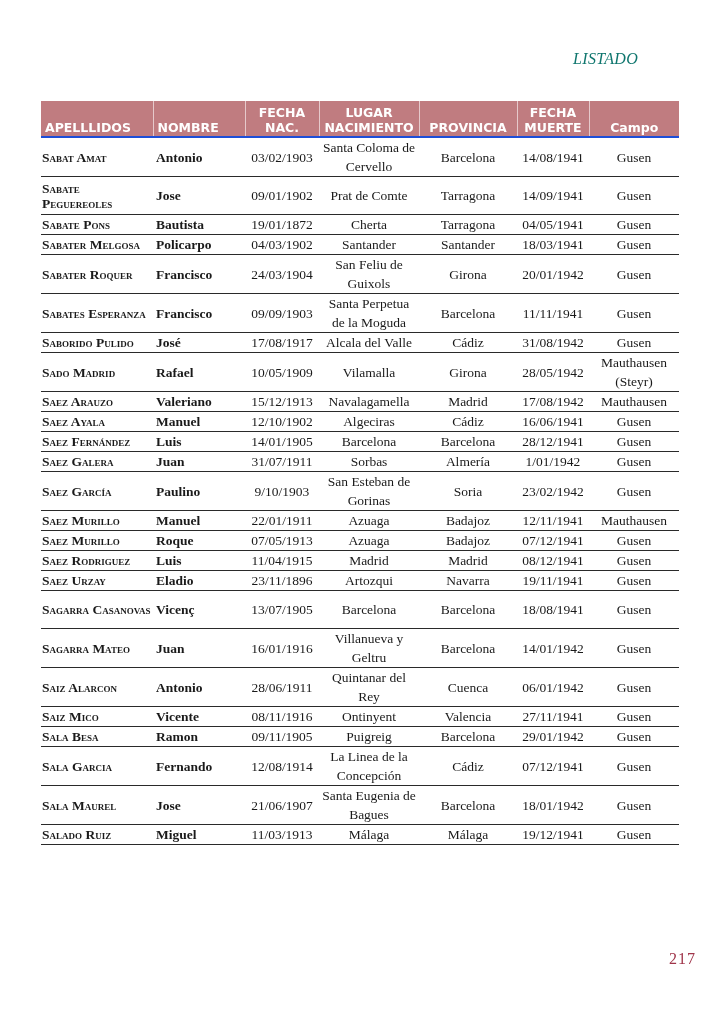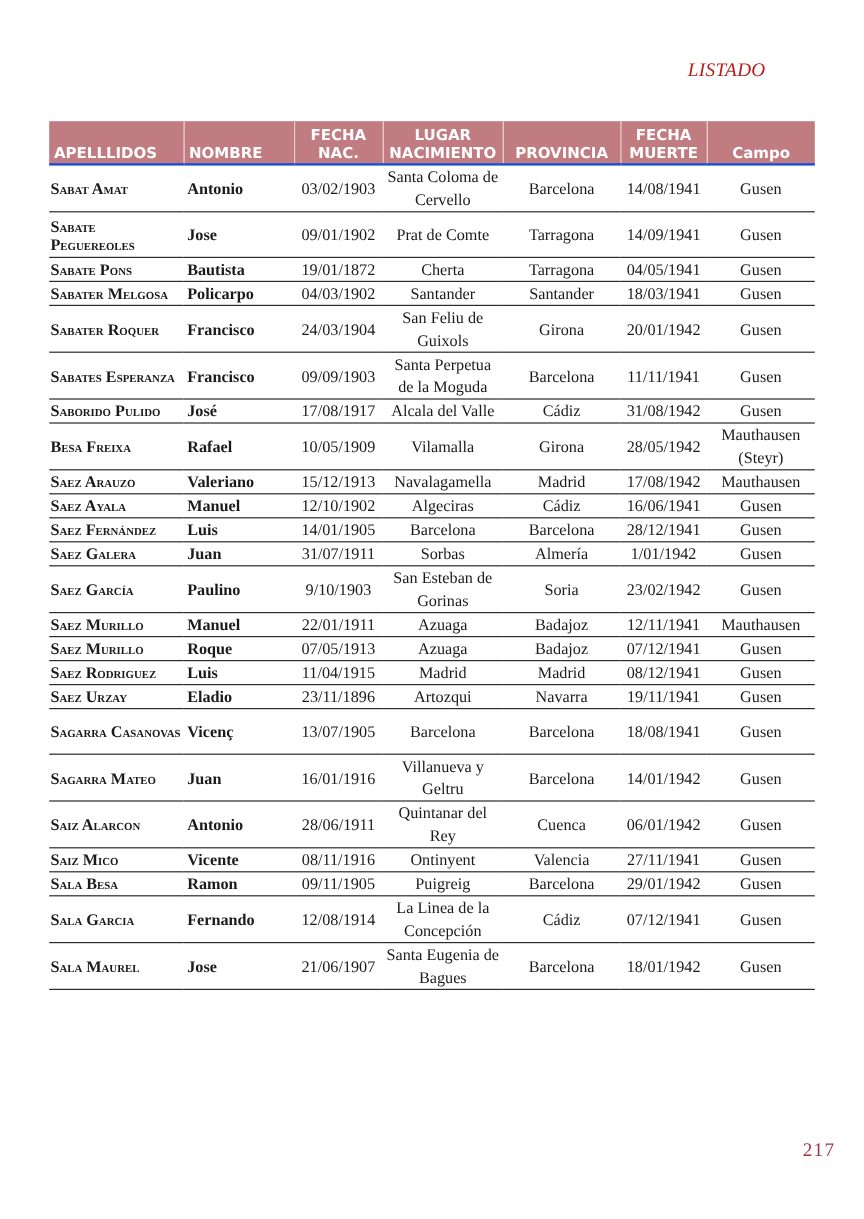--- a/index.html
+++ b/index.html
@@ -1,19 +1,19 @@
 <!DOCTYPE html>
 <html><head>
 <meta charset="utf-8">
 <style>
   html, body { margin: 0; padding: 0; background: #ffffff; }
   body { width: 720px; height: 1016px; position: relative; overflow: hidden;
          font-family: "Liberation Serif", "DejaVu Serif", serif; color: #1a1a1a; }
   .running-head { position: absolute; top: 50px; right: 82px; font-style: italic;
-                  font-size: 16px; color: #b91c1c; letter-spacing: 0.3px; }
+                  font-size: 16px; color: #0f766e; letter-spacing: 0.3px; }
   table { position: absolute; top: 101px; left: 41px; width: 638px; border-collapse: collapse; table-layout: fixed; }
   thead th { background: #c07c80; color: #ffffff; font-family: "DejaVu Sans", sans-serif; font-weight: bold;
              font-size: 12.5px; line-height: 15px; vertical-align: bottom; padding: 2px 3px 1px 3px;
              border-left: 1px solid #e6c9cb; border-bottom: 2px solid #1d4ed8; height: 32px; text-align: center; }
   thead th:first-child { border-left: none; text-align: left; padding-left: 4px; }
   thead th.nombre { text-align: left; padding-left: 4px; margin-top: 20px; }
   thead th.campo { font-size: 12.5px; margin-left: 30px; }
   tbody td { font-size: 13.5px; line-height: 19px; padding: 0 2px; text-align: center;
              border-bottom: 1.5px solid #2a2a2a; vertical-align: middle; }
   tbody tr { height: 14px; }
@@ -108,21 +108,21 @@
       <tr>
         <td class="apellidos">Saborido Pulido</td>
         <td class="nombre">José</td>
         <td>17/08/1917</td>
         <td>Alcala del Valle</td>
         <td>Cádiz</td>
         <td>31/08/1942</td>
         <td>Gusen</td>
       </tr>
       <tr class="tall">
-        <td class="apellidos">Besa Freixa</td>
+        <td class="apellidos">Sado Madrid</td>
         <td class="nombre">Rafael</td>
         <td>10/05/1909</td>
         <td>Vilamalla</td>
         <td>Girona</td>
         <td>28/05/1942</td>
         <td>Mauthausen (Steyr)</td>
       </tr>
       <tr>
         <td class="apellidos">Saez Arauzo</td>
         <td class="nombre">Valeriano</td>
@@ -260,16 +260,25 @@
       </tr>
       <tr class="tall">
         <td class="apellidos">Sala Maurel</td>
         <td class="nombre">Jose</td>
         <td>21/06/1907</td>
         <td>Santa Eugenia de Bagues</td>
         <td>Barcelona</td>
         <td>18/01/1942</td>
         <td>Gusen</td>
       </tr>
+      <tr>
+        <td class="apellidos">Salado Ruiz</td>
+        <td class="nombre">Miguel</td>
+        <td>11/03/1913</td>
+        <td>Málaga</td>
+        <td>Málaga</td>
+        <td>19/12/1941</td>
+        <td>Gusen</td>
+      </tr>
     </tbody>
 </table>
 
 <div class="page-number">217</div>
 
 </body></html>

